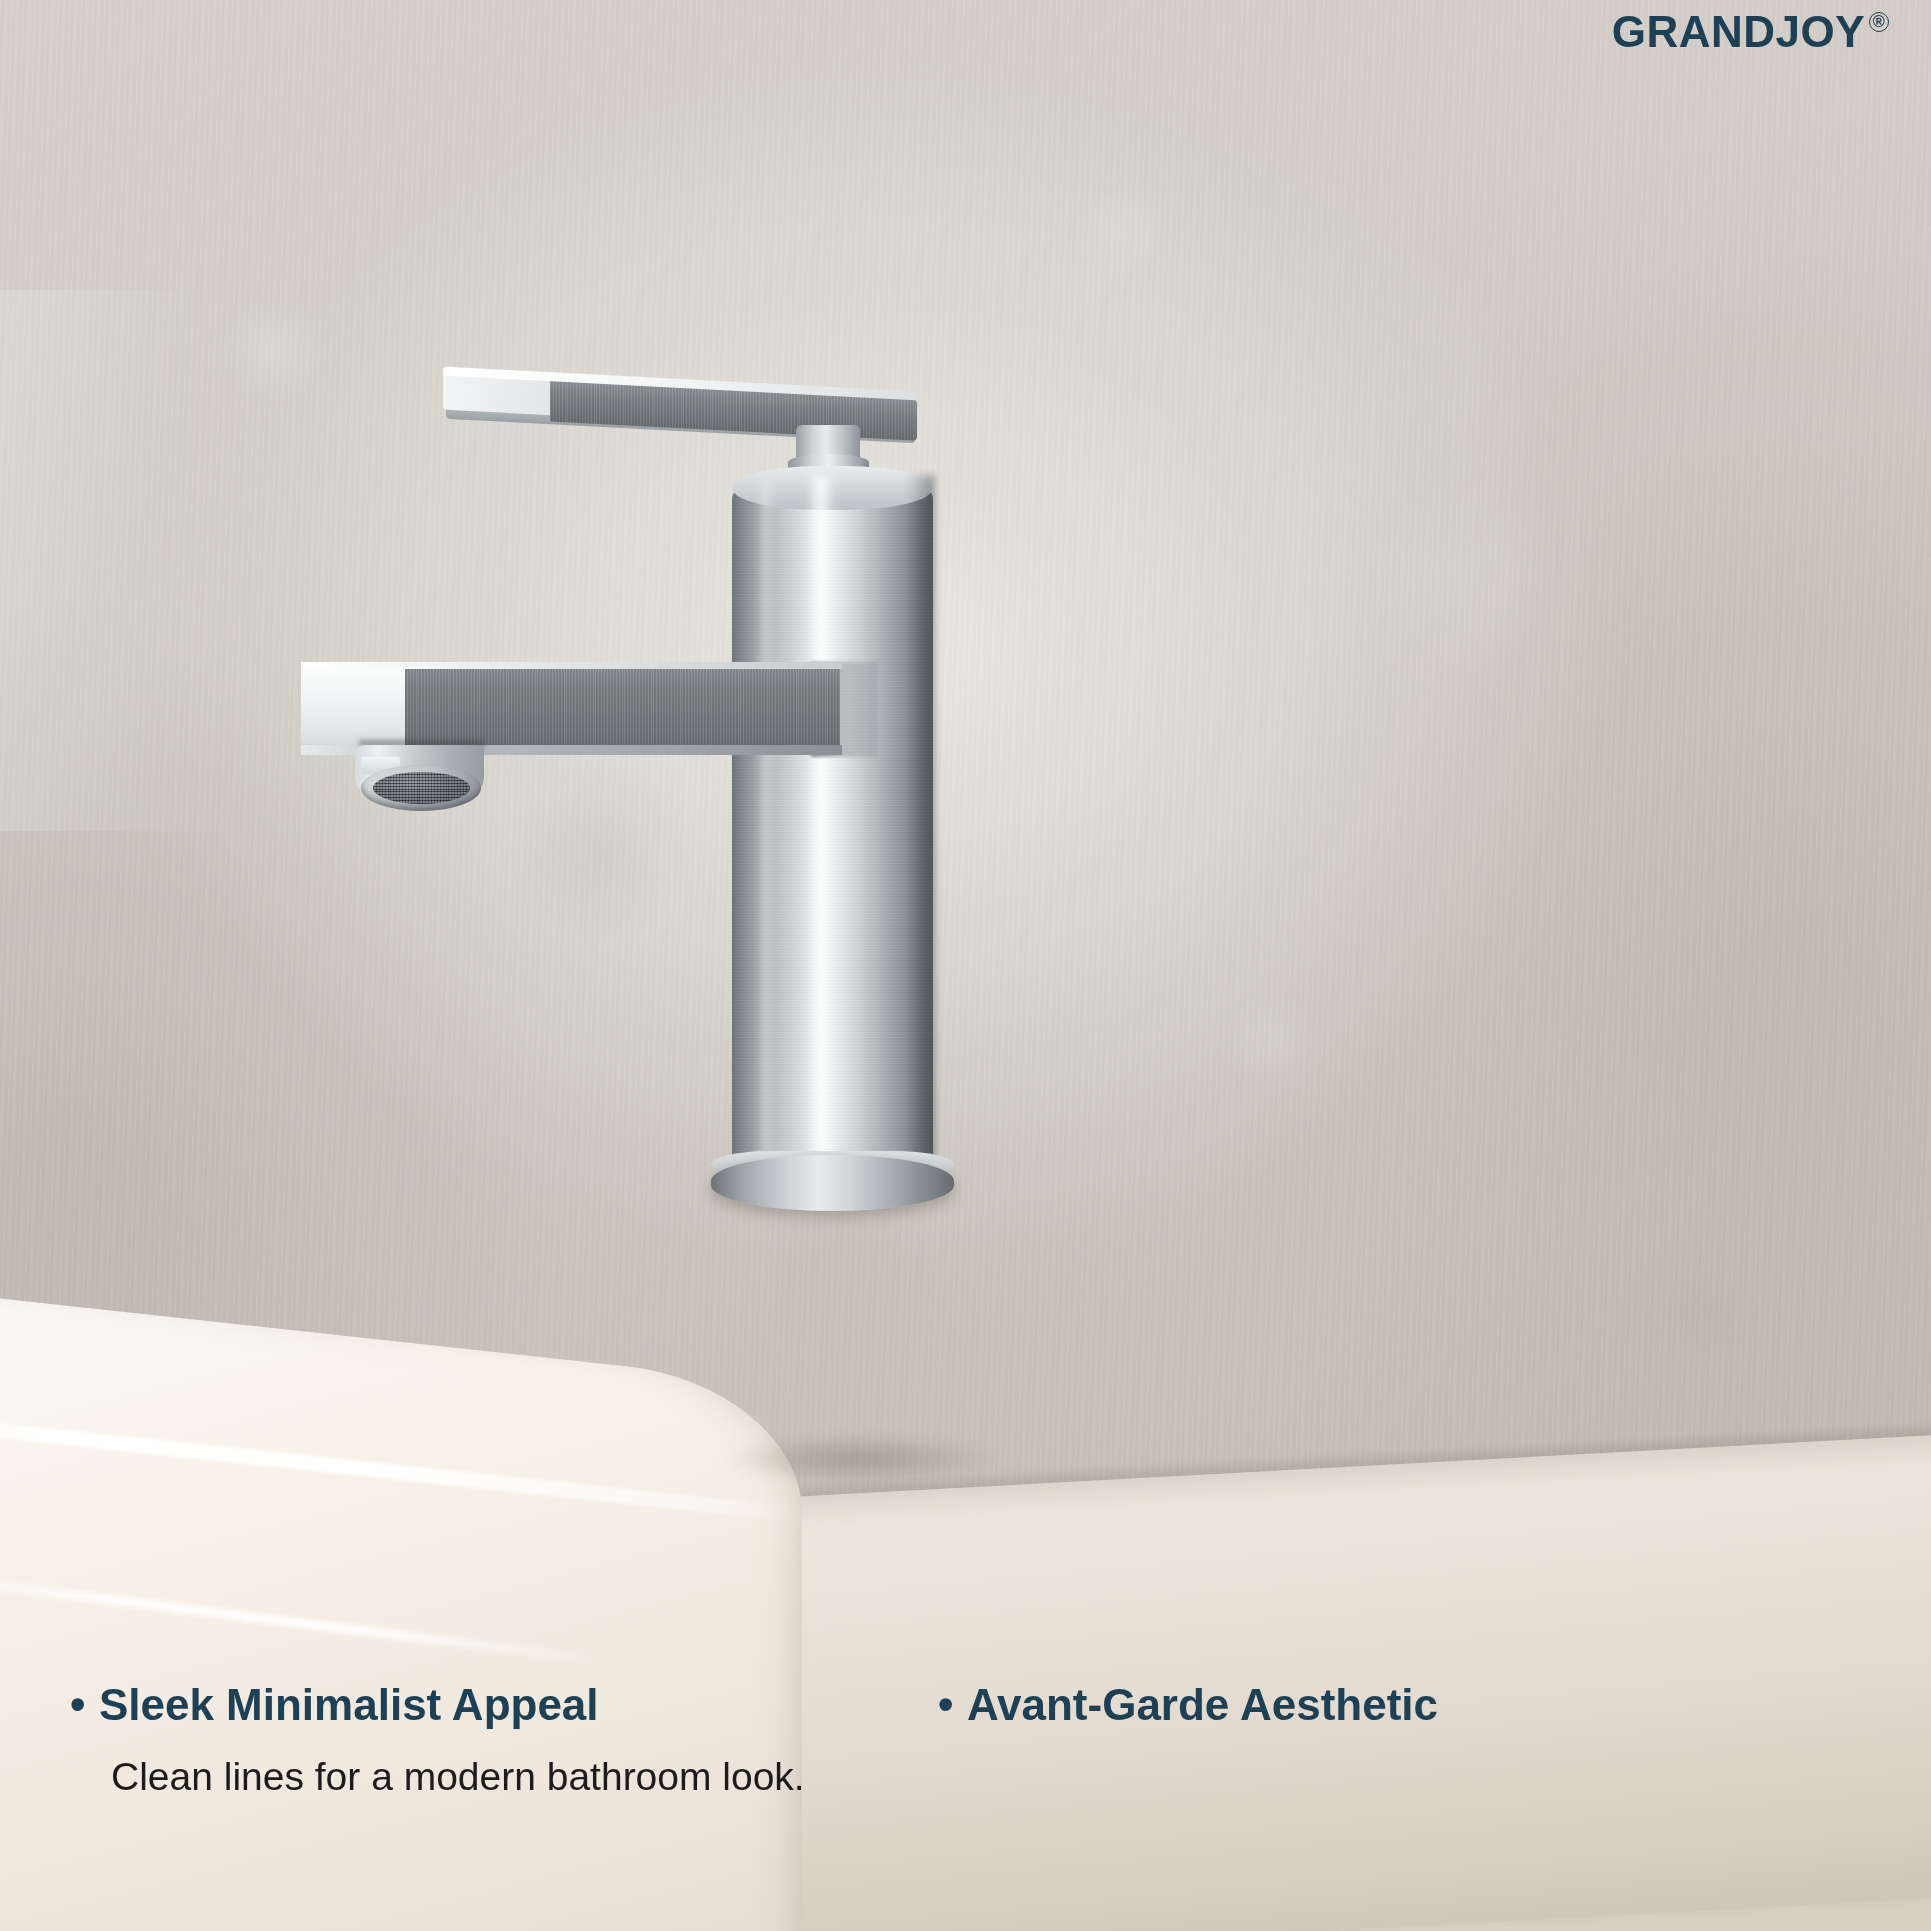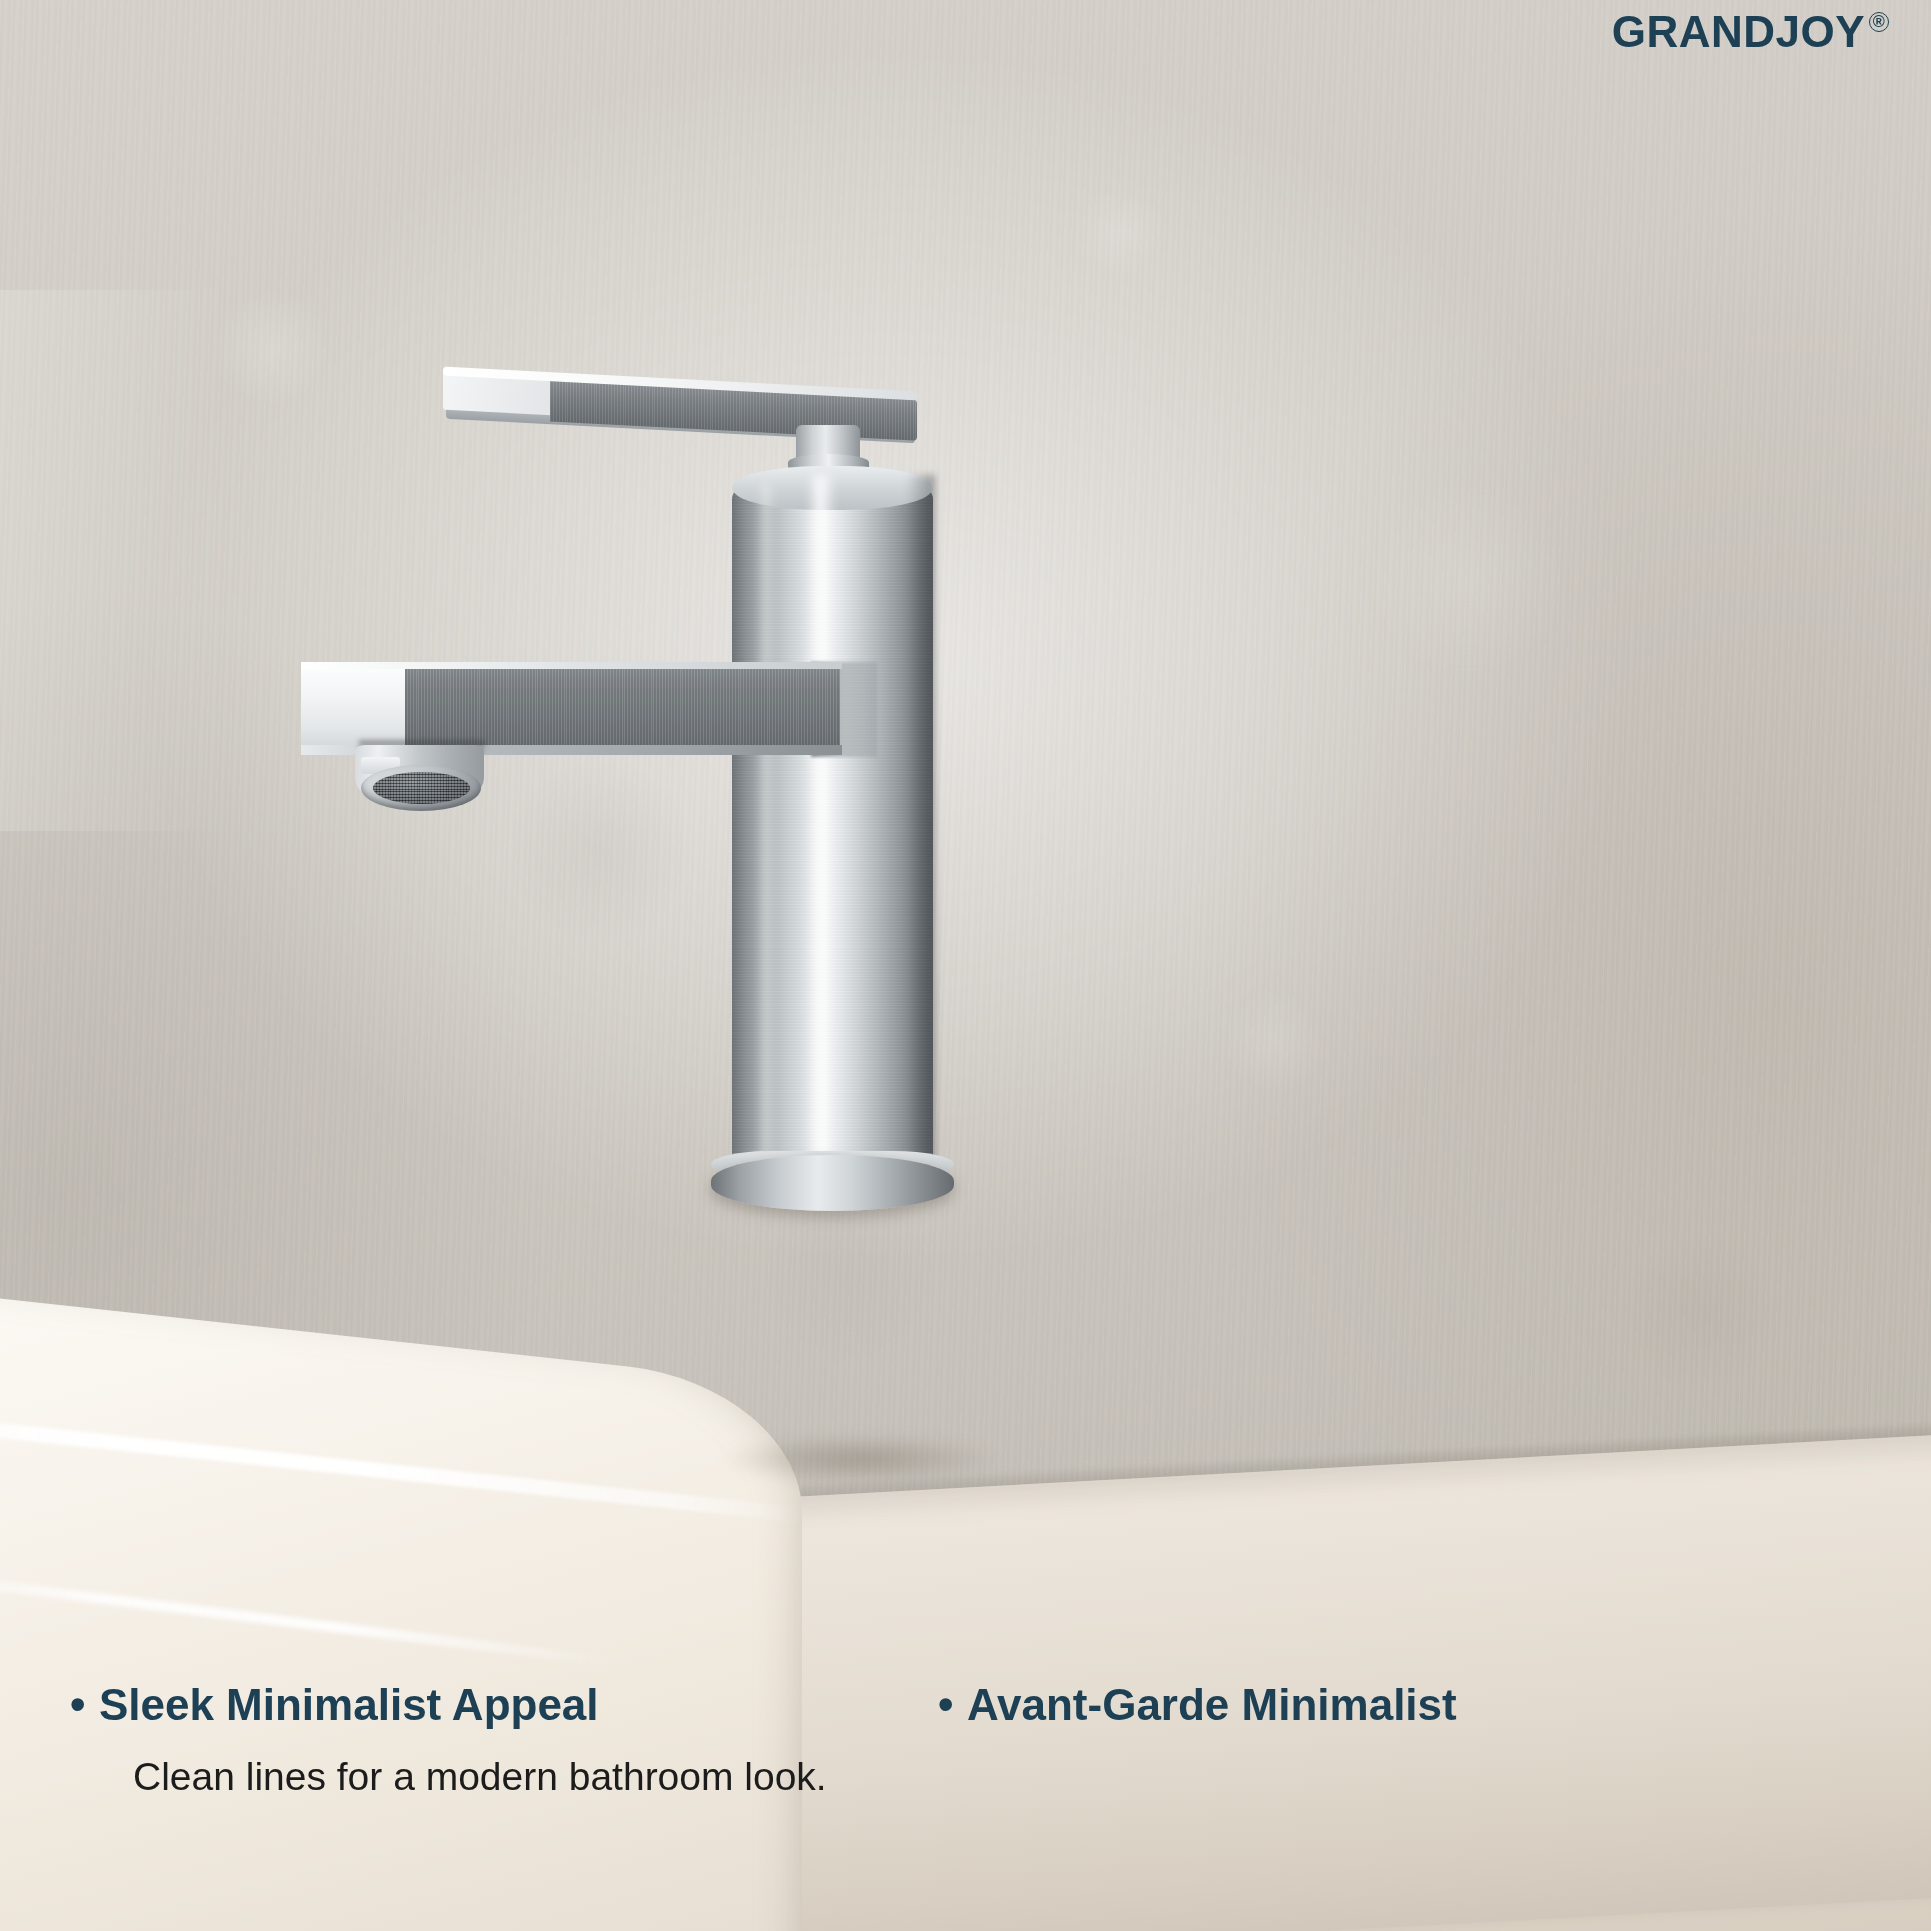--- a/index.html
+++ b/index.html
@@ -293,21 +293,21 @@
   .features { position:absolute; left:0; top:1682px; width:1931px; }
   .feat-col { position:absolute; top:0; }
   .feat-left  { left:70px;  width:792px; }
   .feat-right { left:938px; width:830px; }
   .feat-head {
     display:flex; align-items:flex-start;
     font-size:44px; font-weight:bold; color:#1d4055; line-height:1.05;
   }
   .feat-bullet { margin-right:13.5px; font-size:44px; line-height:1; }
   .feat-body {
-    margin-top:21px; margin-left:63px;
+    margin-top:21px; margin-left:41px;
     font-size:39px; color:#1c1c1c; line-height:1.45;
   }
 </style>
 </head>
 <body>
 
 <div class="stage">
 
   <div class="wall"></div>
   <div class="wall-striations"></div>
@@ -369,20 +369,20 @@
       <div class="feat-head">
         <span class="feat-bullet">•</span>
         <span>Sleek Minimalist Appeal</span>
       </div>
       <div class="feat-body">Clean lines for a modern bathroom look.</div>
     </div>
 
     <div class="feat-col feat-right">
       <div class="feat-head">
         <span class="feat-bullet">•</span>
-        <span>Avant-Garde Minimalist</span>
+        <span>Avant-Garde Aesthetic</span>
       </div>
     </div>
 
   </div>
 
 </div>
 
 
 </body></html>

